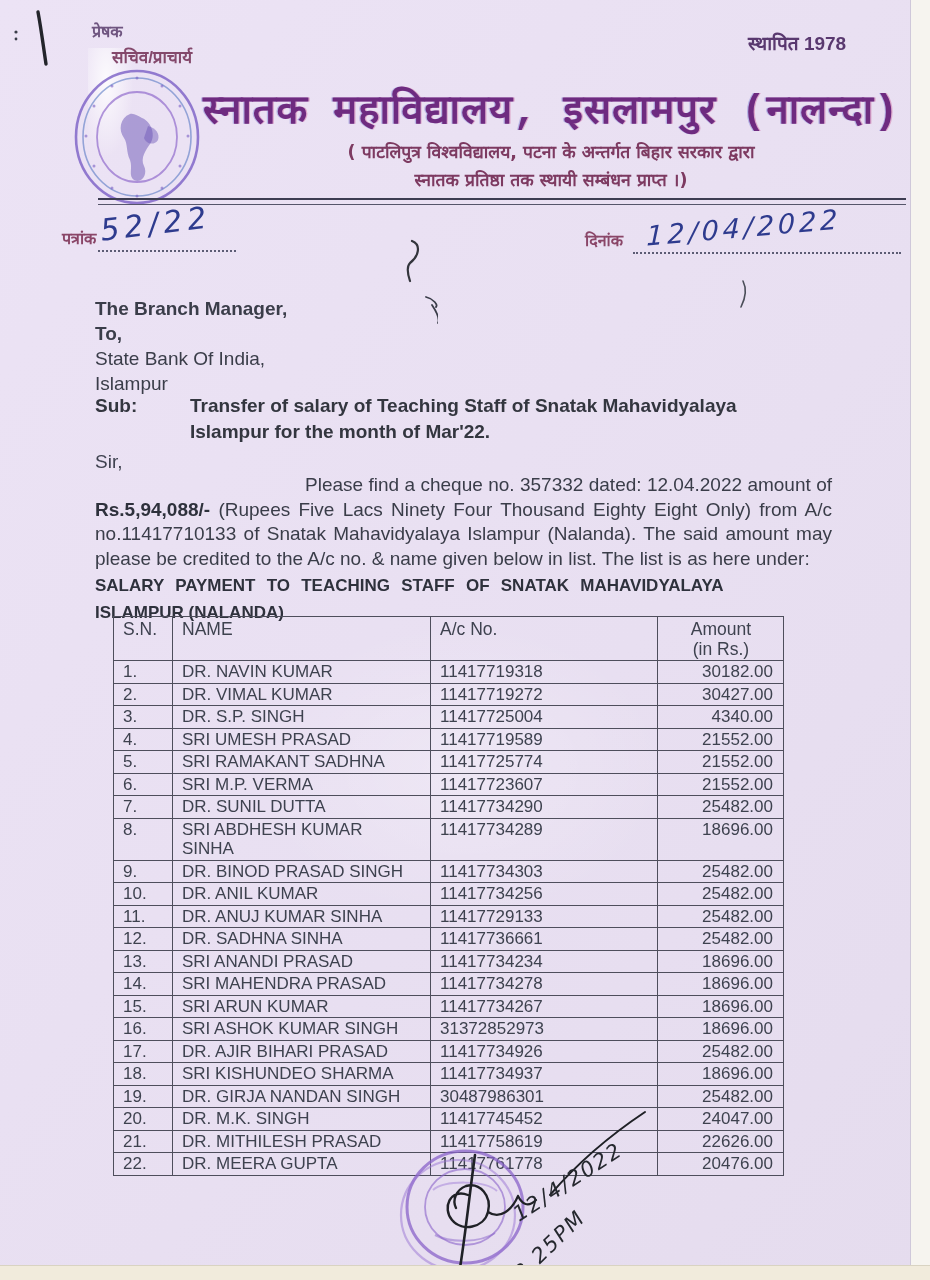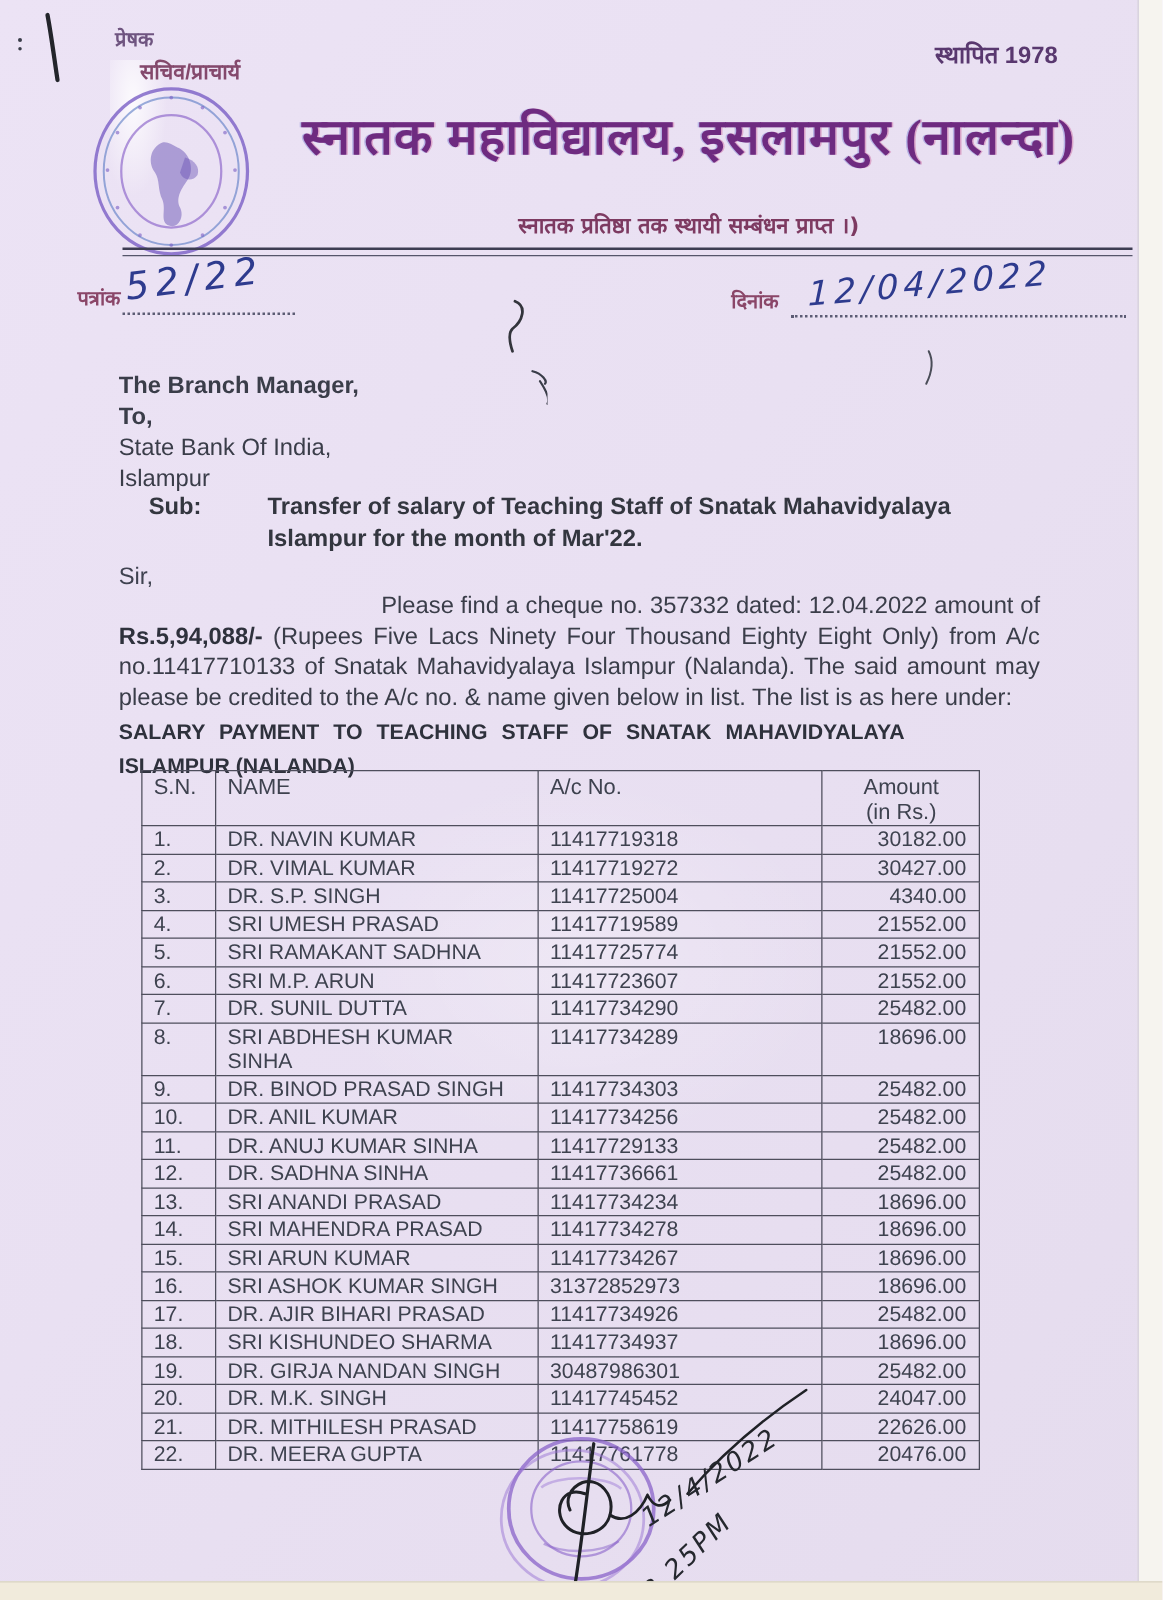--- a/index.html
+++ b/index.html
@@ -23,21 +23,21 @@
 
   
   .sender-label { position:absolute; left:92px; top:20px; font-size:16px; font-weight:700; color:#6f5580; }
   .sender-role  { position:absolute; left:112px; top:45px; font-size:17px; font-weight:700; color:#84496c; }
   .established  { position:absolute; left:748px; top:30px; font-size:19px; font-weight:700; color:#59386f; }
   .seal { position:absolute; left:70px; top:66px; }
   .college-title {
     position:absolute; left:195px; top:80px; width:712px; text-align:center;
     font-size:40px; font-weight:800; color:#6e2b80; letter-spacing:1px;
     text-shadow:1.2px 0 0 rgba(196,60,130,.35), -1.2px 0 0 rgba(70,80,200,.3);
-    font-family:Liberation Serif, serif;
+    font-family:Liberation Mono, monospace;
   }
   .affil { position:absolute; left:195px; width:712px; text-align:center;
     font-size:17.5px; font-weight:700; color:#7d3a61;
     font-family:"DejaVu Sans","Liberation Sans",sans-serif; }
   .affil.l1 { top:139px; } .affil.l2 { top:167px; }
   .double-rule { position:absolute; left:98px; top:198px; width:808px; height:7px;
     border-top:2px solid #3d3d52; border-bottom:1.5px solid #55556a; }
 
   
   .ref-label { position:absolute; font-size:16px; font-weight:700; color:#8a4668;
@@ -49,21 +49,21 @@
   .dotline.date { left:633px; top:252px; width:268px; }
   .handwrite { position:absolute; color:#2e3b8e; font-style:italic;
     font-family:"DejaVu Sans","Liberation Sans",sans-serif; }
   .hw-refno { left:100px; top:206px; font-size:30px; letter-spacing:5px; transform:rotate(-7deg); }
   .hw-date  { left:646px; top:212px; font-size:27px; letter-spacing:4px; transform:rotate(-5deg) skewX(-6deg); }
 
   
   .to-block { position:absolute; left:95px; top:296px; font-size:19px; line-height:25px; color:#3a3d49; }
   .to-block .b { font-weight:700; }
   .subject { position:absolute; left:95px; top:393px; width:740px; font-size:19px;
-    font-weight:700; color:#33363f; line-height:26px;margin-left:24px; }
+    font-weight:700; color:#33363f; line-height:26px; }
   .subject .lbl { position:absolute; left:0; top:0; }
   .subject .txt { display:block; margin-left:95px; width:600px; }
   .salutation { position:absolute; left:95px; top:451px; font-size:19px; }
   .body-par { position:absolute; left:95px; top:473px; width:737px; font-size:19px;
     line-height:24.7px; text-align:justify; text-indent:210px; color:#3a3d49; }
   .body-par .amt { font-weight:700; color:#2e313c; }
   .list-title { position:absolute; left:95px; top:572px; width:740px; font-size:17px;
     font-weight:700; color:#2e313c; line-height:27px; }
   .list-title .l1 { display:block; white-space:nowrap; word-spacing:6.5px; }
   .list-title .l2 { display:block; white-space:nowrap; }
@@ -129,20 +129,21 @@
       <circle cx="67" cy="130" r="1.5"></circle>
         <circle cx="42" cy="122" r="1.5"></circle>
         <circle cx="24" cy="100" r="1.5"></circle>
       <circle cx="16" cy="70" r="1.5"></circle>
         <circle cx="24" cy="40" r="1.5"></circle>
         <circle cx="42" cy="20" r="1.5"></circle>
     </g>
   </svg>
 
   <div class="college-title">स्नातक महाविद्यालय, इसलामपुर (नालन्दा)</div>
+  <div class="affil l1">( पाटलिपुत्र विश्वविद्यालय, पटना के अन्तर्गत बिहार सरकार द्वारा</div>
   <div class="affil l2">स्नातक प्रतिष्ठा तक स्थायी सम्बंधन प्राप्त ।)</div>
   <div class="double-rule"></div>
 
   <div class="ref-label no">पत्रांक</div>
   <div class="dotline no"></div>
   <div class="handwrite hw-refno">52/22</div>
   <div class="ref-label date">दिनांक</div>
   <div class="dotline date"></div>
   <div class="handwrite hw-date">12/04/2022</div>
 
@@ -217,21 +218,21 @@
 
         <tr>
           <td>5.</td>
           <td class="name">SRI RAMAKANT SADHNA</td>
           <td>11417725774</td>
           <td class="amt">21552.00</td>
         </tr>
 
         <tr>
           <td>6.</td>
-          <td class="name">SRI M.P. ARUN</td>
+          <td class="name">SRI M.P. VERMA</td>
           <td>11417723607</td>
           <td class="amt">21552.00</td>
         </tr>
 
         <tr>
           <td>7.</td>
           <td class="name">DR. SUNIL DUTTA</td>
           <td>11417734290</td>
           <td class="amt">25482.00</td>
         </tr>

